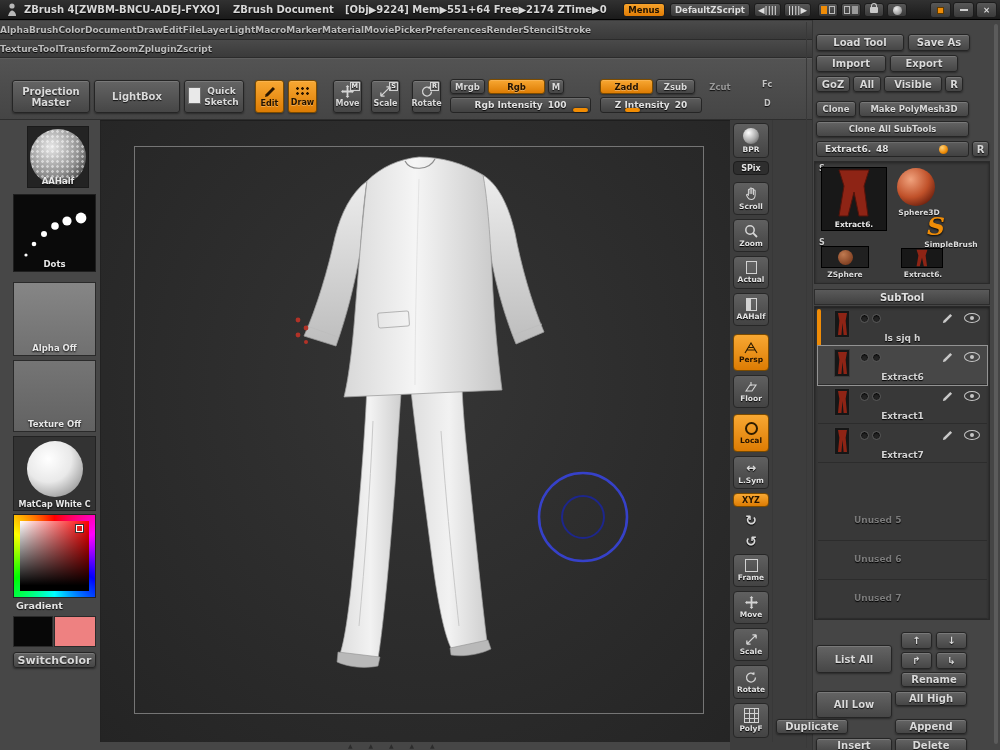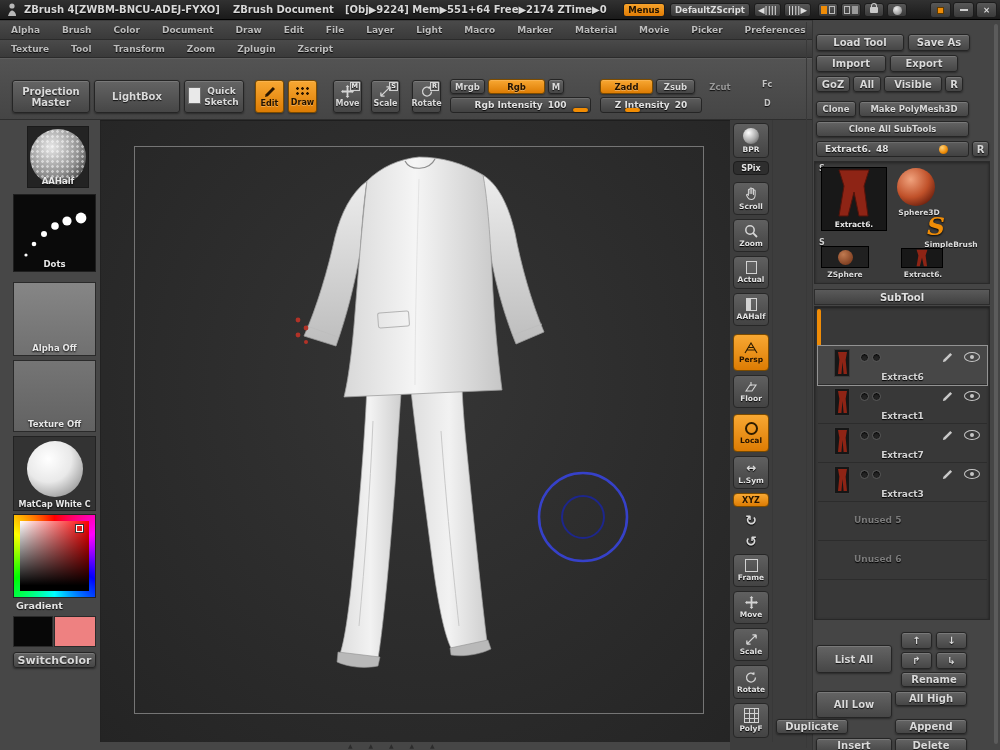--- a/index.html
+++ b/index.html
@@ -12,21 +12,21 @@
 .btn.dim{background:none;border-color:transparent;box-shadow:none;color:#999}
 .btn.sm{font-size:8.5px}
 .slider{position:absolute;display:flex;align-items:center;justify-content:center;gap:5px;background:linear-gradient(#5d5d5d,#414141);border:1px solid #252525;border-radius:3px;color:#e2e2e2;font-size:9px;font-weight:bold;text-shadow:0 1px 1px #000;box-shadow:inset 0 1px 0 rgba(255,255,255,.1)}
 .knob-bar{position:absolute;bottom:0;height:4px;width:15px;border-radius:2px;background:#f18c03;box-shadow:0 0 2px rgba(0,0,0,.8)}
 .knob-dot{position:absolute;width:9px;height:9px;border-radius:50%;background:radial-gradient(circle at 35% 30%,#ffd279,#ef8c07 60%,#8f5500)}
 #titlebar{position:absolute;left:0;top:0;width:1000px;height:20px;background:linear-gradient(#313131,#1a1a1a);border-bottom:1px solid #000;color:#d8d8d8}
 #titlebar .t{position:absolute;top:4px;font-size:10px;font-weight:bold}
 .tbtn{position:absolute;top:3px;height:14px;display:flex;align-items:center;justify-content:center;background:linear-gradient(#585858,#3a3a3a);border:1px solid #1c1c1c;border-radius:3px;color:#ddd;font-size:8.5px;font-weight:bold}
 .tbtn.orange{background:linear-gradient(#f6a22b,#e07c05);color:#1f1200}
 .menurow{position:absolute;left:0;width:812px;display:flex;align-items:center;background:linear-gradient(#4a4a4a,#3a3a3a);border-bottom:1px solid #2b2b2b}
-.menurow span{padding:0 11px;font-size:9px;font-weight:bold;color:#bdbdbd;text-shadow:0 1px 1px #000;white-space:nowrap}
+.menurow span{padding:0 0;font-size:9px;font-weight:bold;color:#bdbdbd;text-shadow:0 1px 1px #000;white-space:nowrap}
 .rs{position:absolute;left:733px;width:36px;display:flex;flex-direction:column;align-items:center;justify-content:center;gap:1px;background:linear-gradient(#606060,#434343);border:1px solid #272727;border-radius:4px;color:#e4e4e4;font-size:7.5px;font-weight:bold;text-shadow:0 1px 1px #000}
 .rs.orange{background:linear-gradient(#f8a833,#dd7c03);color:#231300;text-shadow:none;border-color:#7b4b00}
 .rs.bare{background:none;border-color:transparent;box-shadow:none}
 .sphere-ico{width:16px;height:16px;border-radius:50%;background:radial-gradient(circle at 35% 30%,#ffffff,#a8a8a8 55%,#454545)}
 .page-ico{width:11px;height:13px;border:1px solid #d2d2d2;background:rgba(255,255,255,.06)}
 .page-ico.half{background:linear-gradient(90deg,#d2d2d2 50%,rgba(255,255,255,.06) 50%)}
 .box-ico{width:13px;height:13px;border:1px solid #d2d2d2}
 .grid-ico{width:15px;height:15px;border:1px solid #d2d2d2;background-image:linear-gradient(#d2d2d2 1px,transparent 1px),linear-gradient(90deg,#d2d2d2 1px,transparent 1px);background-size:5px 5px;background-position:-1px -1px}
 .ring-ico{width:13px;height:13px;border-radius:50%;border:2px solid #2e1c00}
 .glyph{font-weight:bold;color:#d8d8d8;text-shadow:0 1px 1px #000}
@@ -397,20 +397,32 @@
   <span class="abs lbl" style="left:84px;top:108px;width:48px;text-align:center;font-size:7.5px;color:#ddd;font-weight:bold">Extract6.</span>
 </div>
 
 <div class="abs" style="left:814px;top:289px;width:176px;height:16px;background:linear-gradient(#5a5a5a,#414141);border:1px solid #2c2c2c;display:flex;align-items:center;justify-content:center">
   <span class="lbl" style="font-size:10px;font-weight:bold;color:#e0e0e0">SubTool</span>
 </div>
 
 <div id="st-list">
   <div class="abs" style="left:2px;top:2px;width:4px;height:40px;background:#ef8c07;border-radius:2px"></div>
 
+  <div class="st-row" style="top:0">
+    <div class="st-thumb">
+        <i></i>
+      </div>
+    <span class="tg" style="left:42px;top:7px"></span>
+    <span class="tg" style="left:54px;top:7px"></span>
+    <svg class="abs" style="left:124px;top:6px" width="11" height="11" viewBox="0 0 12 12">
+        <path d="M1 11l2.6-.6L11 3 9 1 1.6 8.4z" fill="#c9c9c9"></path>
+      </svg>
+    <span class="eye" style="left:146px;top:6px"></span>
+    <div class="st-label">ls  sjq  h</div>
+  </div>
 
   <div class="st-row sel" style="top:39px">
     <div class="st-thumb">
         <i></i>
       </div>
     <span class="tg" style="left:42px;top:7px"></span>
     <span class="tg" style="left:54px;top:7px"></span>
     <svg class="abs" style="left:124px;top:6px" width="11" height="11" viewBox="0 0 12 12">
         <path d="M1 11l2.6-.6L11 3 9 1 1.6 8.4z" fill="#c9c9c9"></path>
       </svg>
@@ -437,38 +449,29 @@
       </div>
     <span class="tg" style="left:42px;top:7px"></span>
     <span class="tg" style="left:54px;top:7px"></span>
     <svg class="abs" style="left:124px;top:6px" width="11" height="11" viewBox="0 0 12 12">
         <path d="M1 11l2.6-.6L11 3 9 1 1.6 8.4z" fill="#c9c9c9"></path>
       </svg>
     <span class="eye" style="left:146px;top:6px"></span>
     <div class="st-label">Extract7</div>
   </div>
 
-  <div class="st-row" style="top:156px">
-    <div class="st-thumb">
-        <i></i>
-      </div>
-    <span class="tg" style="left:42px;top:7px"></span>
-    <span class="tg" style="left:54px;top:7px"></span>
-    <svg class="abs" style="left:124px;top:6px" width="11" height="11" viewBox="0 0 12 12">
-        <path d="M1 11l2.6-.6L11 3 9 1 1.6 8.4z" fill="#c9c9c9"></path>
-      </svg>
-    <span class="eye" style="left:146px;top:6px"></span>
-    <div class="st-label">Extract3</div>
-  </div>
 
   <div class="st-row" style="top:195px">
     <span class="unused">Unused 5</span>
   </div>
   <div class="st-row" style="top:234px">
     <span class="unused">Unused 6</span>
+  </div>
+  <div class="st-row" style="top:273px">
+    <span class="unused">Unused 7</span>
   </div>
 </div>
 
 <div class="btn" style="left:816px;top:645px;width:76px;height:28px">List All</div>
 <div class="btn" style="left:901px;top:632px;width:31px;height:17px">↑</div>
 <div class="btn" style="left:936px;top:632px;width:31px;height:17px">↓</div>
 <div class="btn" style="left:901px;top:652px;width:31px;height:17px">↱</div>
 <div class="btn" style="left:936px;top:652px;width:31px;height:17px">↳</div>
 <div class="btn" style="left:901px;top:672px;width:66px;height:15px">Rename</div>
 <div class="btn" style="left:816px;top:691px;width:76px;height:27px">All Low</div>

